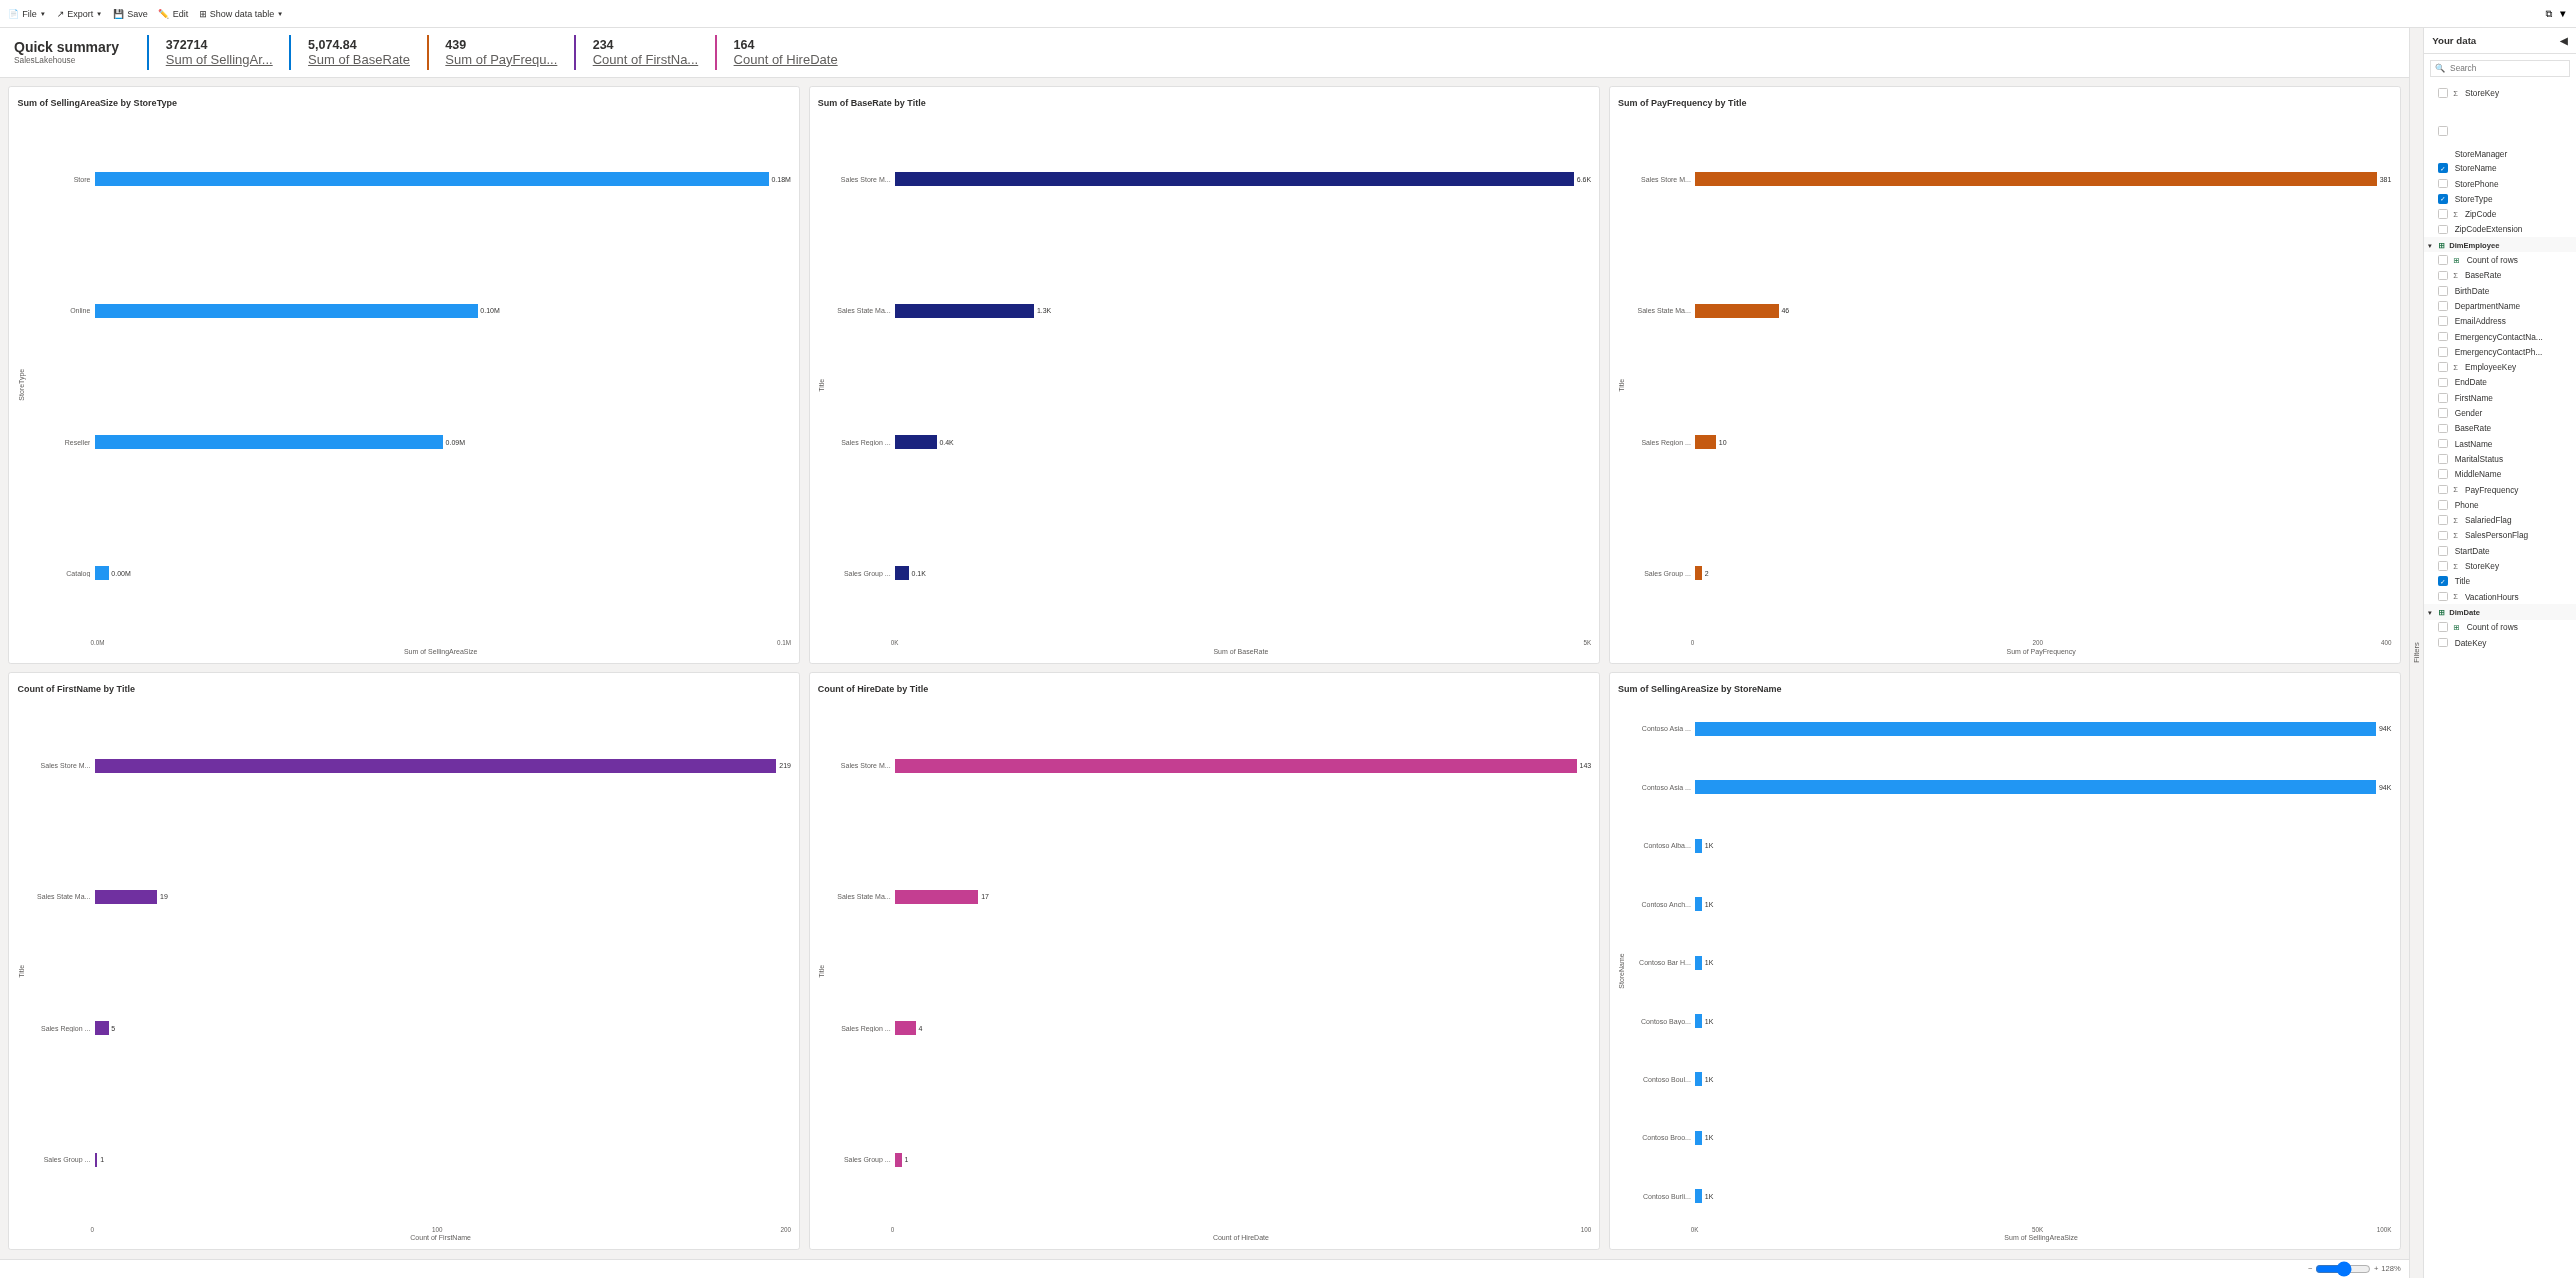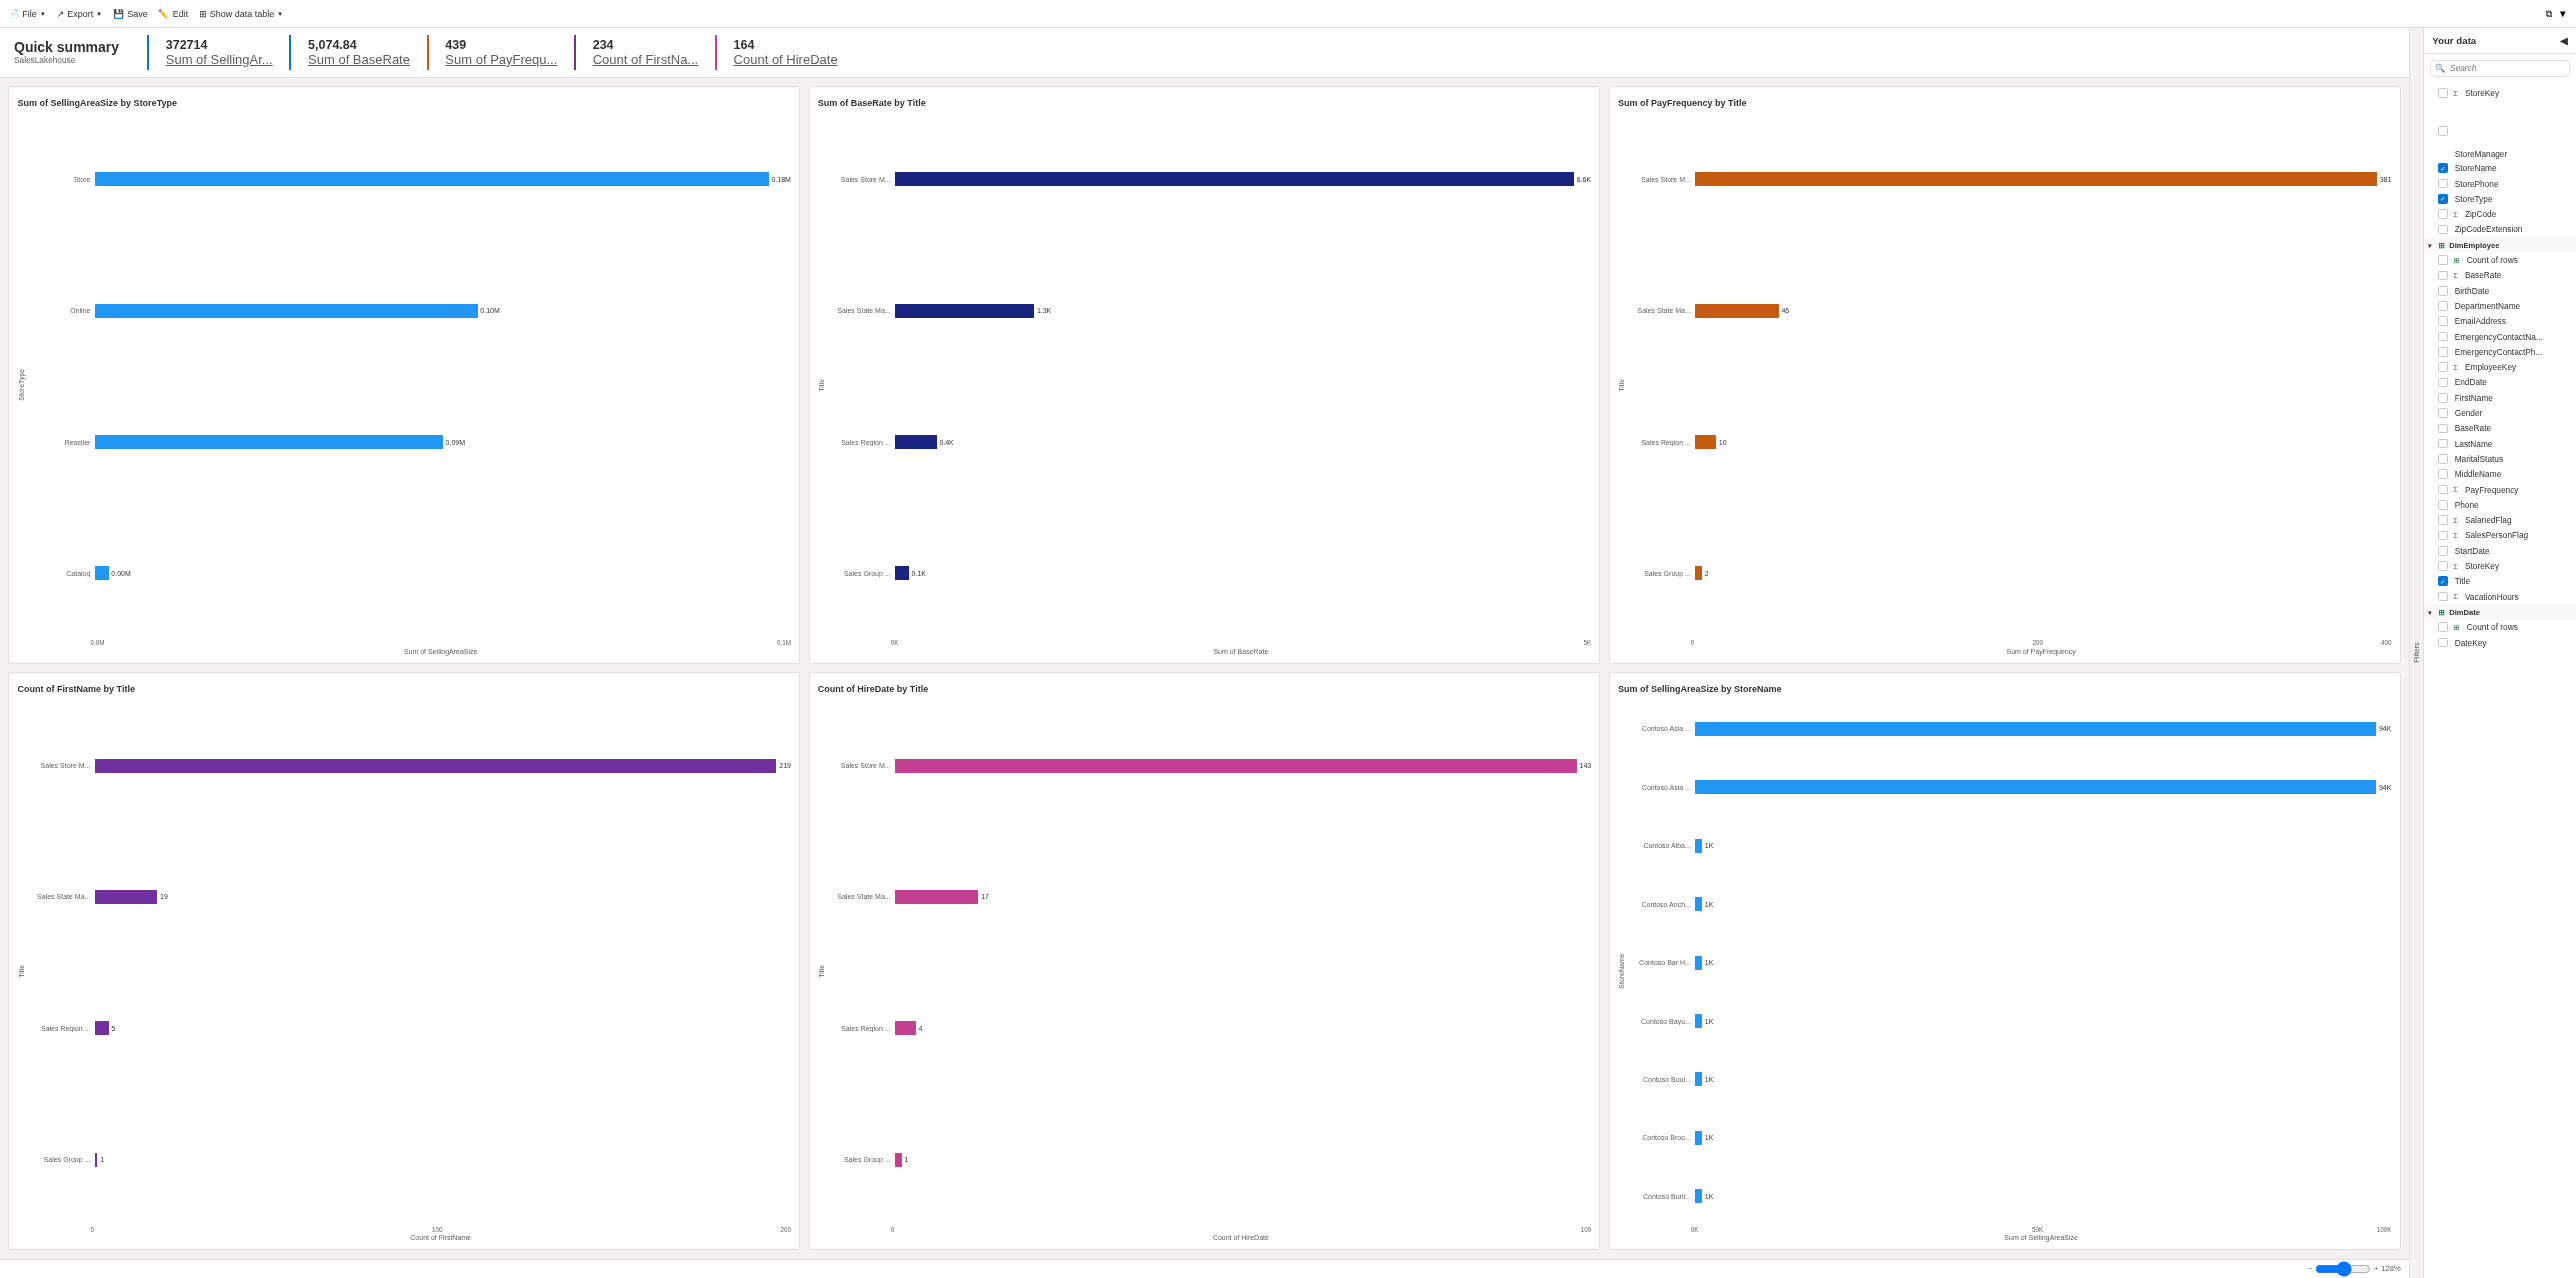--- a/index.html
+++ b/index.html
@@ -65,24 +65,23 @@
     }
     .right-panel-header {
       padding: 7px 8.3px; font-size: 9.7px; font-weight: 600;
       border-bottom: 0.7px solid #e0e0e0; color: #323130;
       display: flex; align-items: center; justify-content: space-between;
     }
     .search-box {
       margin: 5.6px; position: relative;
     }
     .search-box input {
-      width: 100%; border: 0.7px solid #e0e0e0; border-radius: 5px;
+      width: 100%; border: 0.7px solid #e0e0e0; border-radius: 0;
       padding: 2.8px 5.6px 2.8px 19.5px; font-size: 8.3px; color: #323130;
       outline: none;
-      font-style: italic;
     }
     .search-icon-pos {
       position: absolute; left: 5.6px; top: 50%; transform: translateY(-50%);
       color: #605e5c; font-size: 8.3px;
     }
     .panel-list { flex: 1; overflow-y: auto; padding: 2.8px 0; }
     .panel-item {
       display: flex; align-items: center; padding: 1.4px 5.6px;
       font-size: 8.3px; color: #323130; cursor: pointer; gap: 4.2px;
       min-height: 15.3px;

